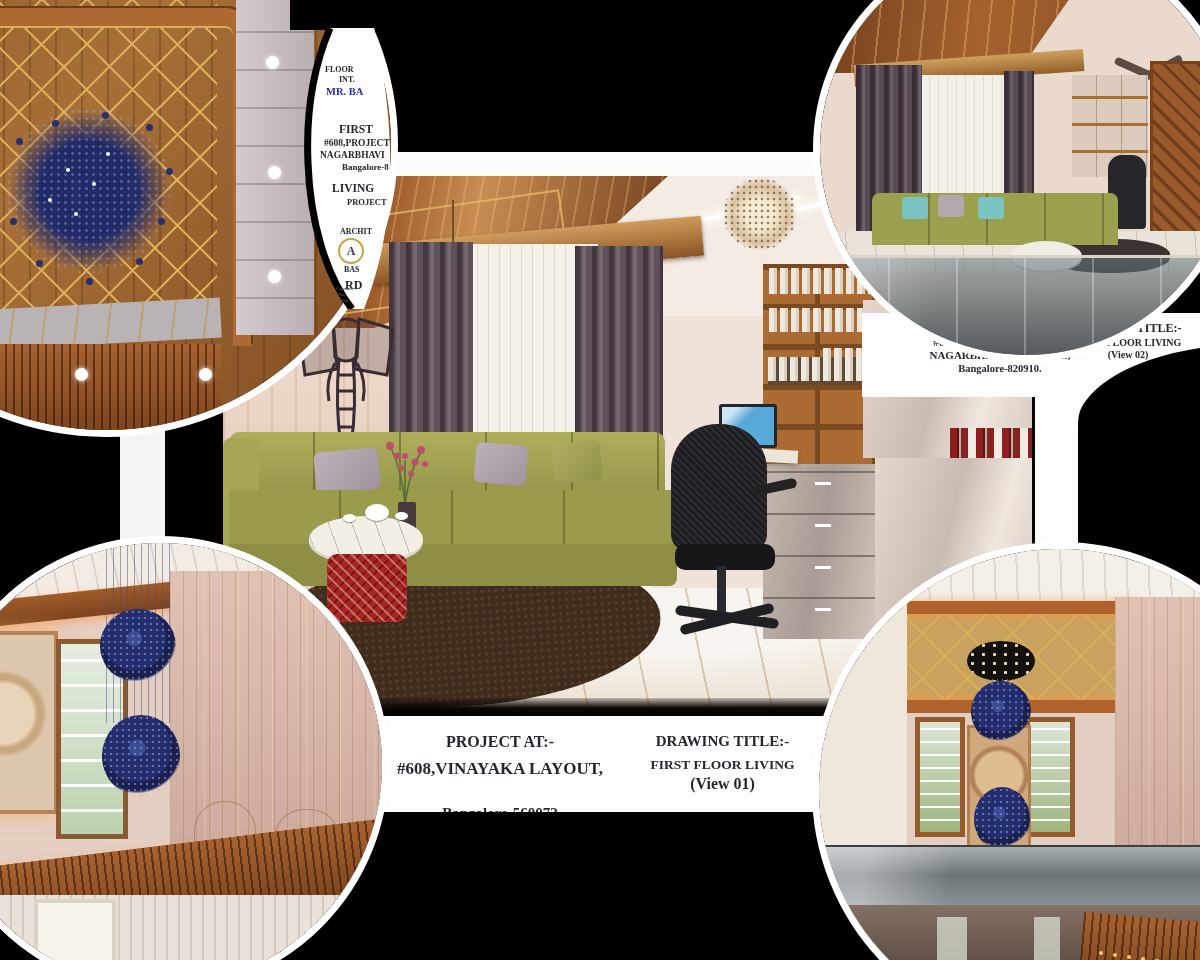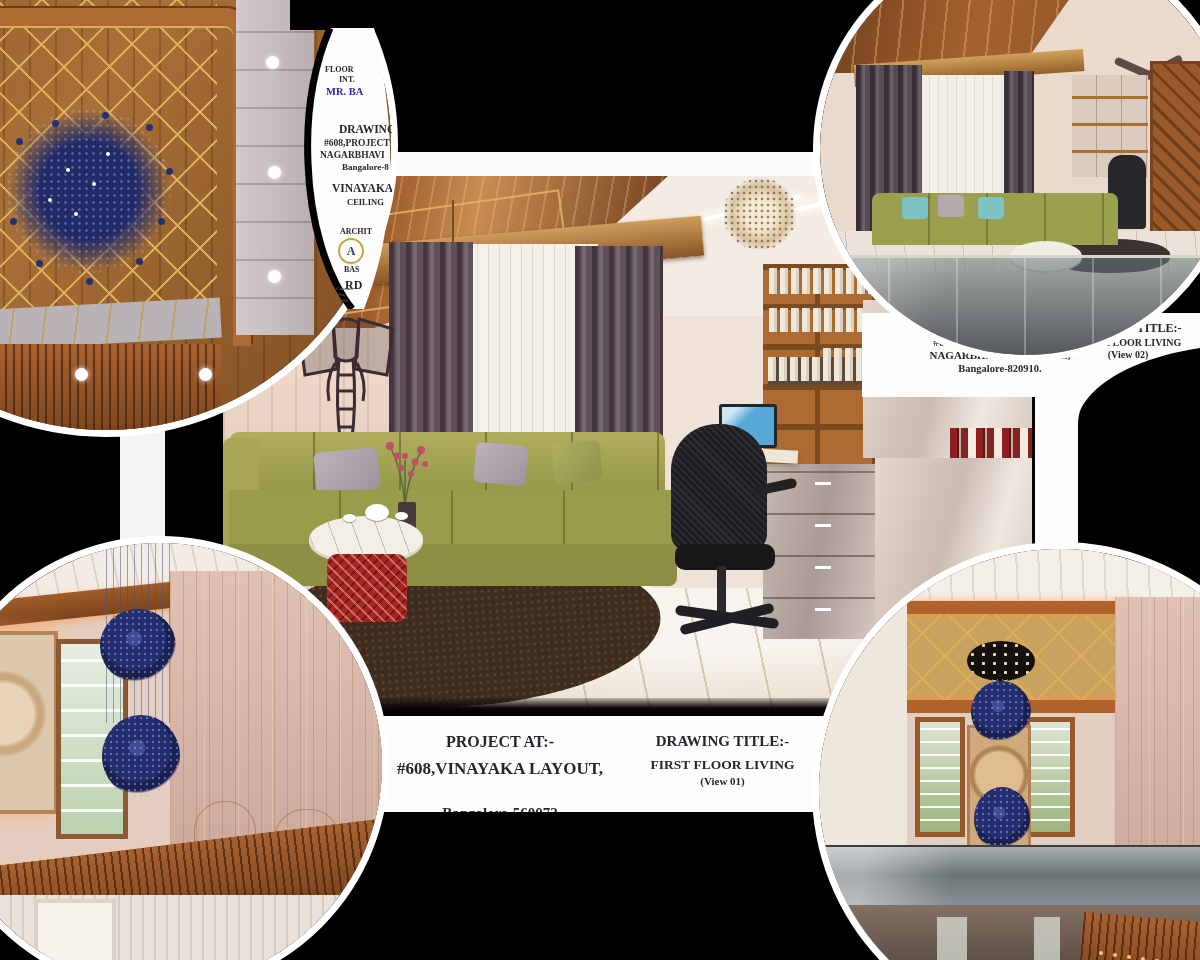--- a/index.html
+++ b/index.html
@@ -418,42 +418,42 @@
   <div id="lens-cap" class="abs"></div>
   <div id="left-sliver" class="abs"></div>
   <div id="lens" class="abs">
     <svg width="92" height="281" viewBox="0 0 92 281">
       <path d="M30,0 C12,42 6,90 8,135 C10,193 26,248 52,281 L64,281 C80,240 88,200 90,155 C92,98 84,42 74,0 Z" fill="#fdfdfd"></path>
       <path d="M30,0 C12,42 6,90 8,135 C10,193 26,248 52,281" fill="none" stroke="#000" stroke-width="7"></path>
     </svg>
     <span class="abs tb" style="left:25px;top:38px;font-size:8px">FLOOR</span>
     <span class="abs tb" style="left:39px;top:48px;font-size:8px">INT.</span>
     <span class="abs tb blue" style="left:26px;top:58px;font-size:10.5px">MR. BA</span>
-    <span class="abs tb" style="left:39px;top:95px;font-size:11.5px">DRAWING</span>
+    <span class="abs tb" style="left:39px;top:95px;font-size:11.5px">FIRST</span>
     <span class="abs tb" style="left:24px;top:111px;font-size:9.5px">#608,PROJECT</span>
     <span class="abs tb" style="left:20px;top:123px;font-size:9.5px">NAGARBHAVI</span>
     <span class="abs tb" style="left:42px;top:135px;font-size:9px">Bangalore-8</span>
-    <span class="abs tb" style="left:32px;top:154px;font-size:11.5px">VINAYAKA</span>
-    <span class="abs tb" style="left:47px;top:170px;font-size:8.5px">CEILING</span>
+    <span class="abs tb" style="left:32px;top:154px;font-size:11.5px">LIVING</span>
+    <span class="abs tb" style="left:47px;top:170px;font-size:8.5px">PROJECT</span>
     <span class="abs tb" style="left:40px;top:200px;font-size:8px">ARCHIT</span>
     <div class="abs" style="left:38px;top:210px;width:22px;height:22px;border:2px solid #c9a244;border-radius:50%;color:#3a3a55;font-size:12px;font-weight:bold;text-align:center;line-height:22px">A</div>
     <span class="abs tb" style="left:44px;top:238px;font-size:8px">BAS</span>
     <span class="abs tb" style="left:45px;top:251px;font-size:12px">RD</span>
     <span class="abs micro" style="left:36px;top:258px;font-size:5px">Contact</span>
     <span class="abs micro" style="left:38px;top:264px;font-size:5px">No.</span>
     <span class="abs micro" style="left:40px;top:270px;font-size:5px">c04</span>
   </div>
 
   <div id="bottom-panel" class="abs">
     <span class="abs tb" style="left:70px;top:18px;width:180px;font-size:16px">PROJECT AT:-</span>
     <span class="abs tb" style="left:20px;top:44px;width:280px;font-size:17px">#608,VINAYAKA LAYOUT,</span>
     <span class="abs tb" style="left:70px;top:90px;width:180px;font-size:15px">Bangalore-560072</span>
     <span class="abs tb" style="left:295px;top:18px;width:175px;font-size:15px">DRAWING TITLE:-</span>
     <span class="abs tb" style="left:295px;top:42px;width:175px;font-size:13.5px">FIRST FLOOR LIVING</span>
-    <span class="abs tb" style="left:295px;top:60px;width:175px;font-size:11px">(View 01)</span>
+    <span class="abs tb" style="left:295px;top:60px;width:175px;font-size:16px">(View 01)</span>
   </div>
 
   <div id="tr-panel" class="abs">
     <svg width="338" height="290" viewBox="0 0 338 290">
       <path d="M0,0 L338,0 L338,35 C290,42 246,60 226,85 C218,95 216,100 216,115 L216,287 L173,287 L173,84 L0,84 Z" fill="#fdfdfd"></path>
     </svg>
     <span class="abs tb" style="left:58px;top:8px;width:160px;font-size:12px;text-align:center">PROJECT AT:-</span>
     <span class="abs tb" style="left:38px;top:24px;width:200px;font-size:11px;text-align:center">#608,VINAYAKA LAYOUT,</span>
     <span class="abs tb" style="left:38px;top:37px;width:200px;font-size:11px;text-align:center">NAGARBHAVI 2ND STAGE,</span>
     <span class="abs tb" style="left:58px;top:50px;width:160px;font-size:10.5px;text-align:center">Bangalore-820910.</span>

